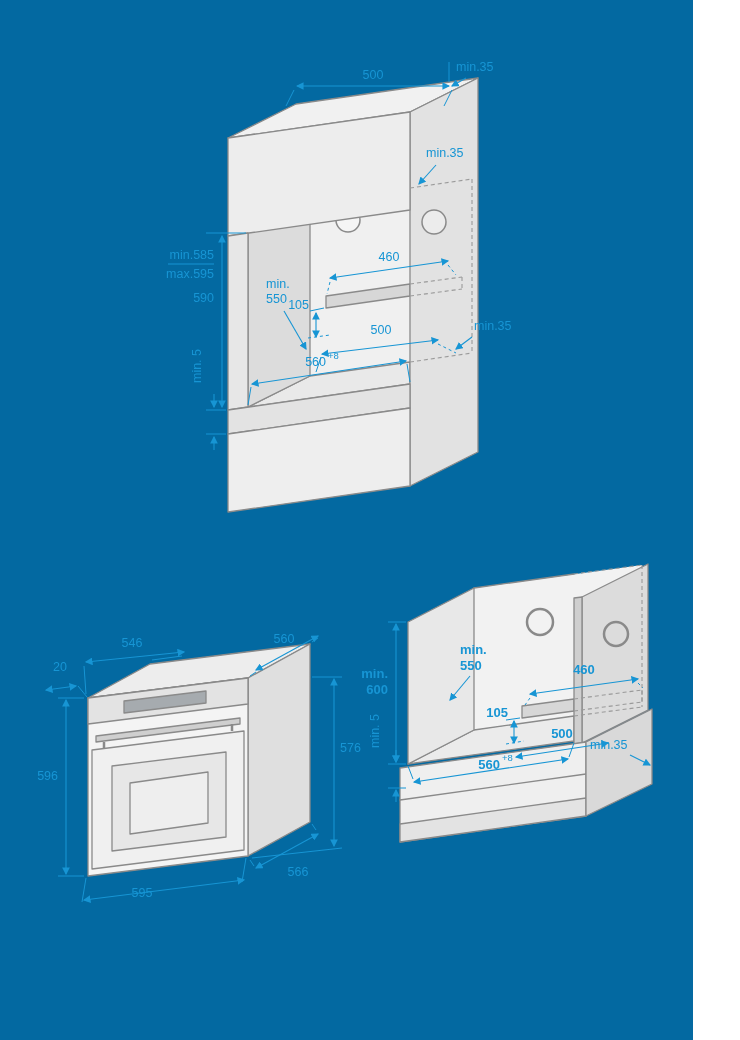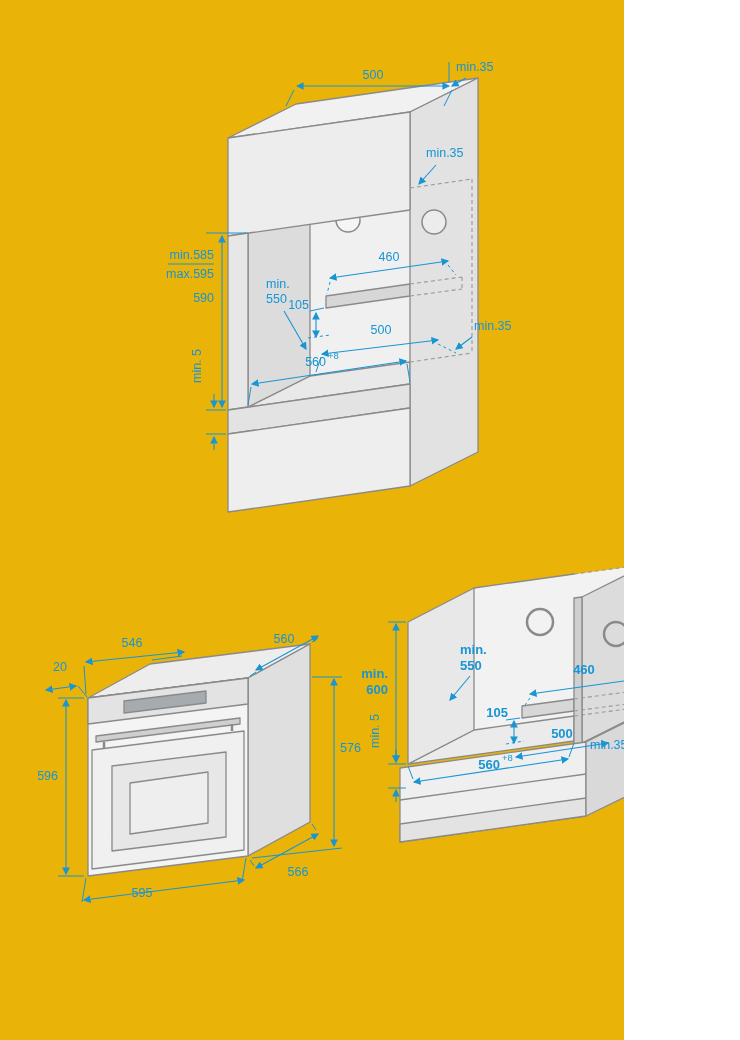--- a/index.html
+++ b/index.html
@@ -1,16 +1,16 @@
 <!DOCTYPE html>
 <html><head>
 <meta charset="utf-8">
 <style>
   html,body{margin:0;padding:0;background:#ffffff;}
-  .page{position:relative;width:624px;height:1040px;background:#eab308;overflow:hidden;}
+  .page{position:relative;width:693px;height:1040px;background:#0369a1;overflow:hidden;}
   svg{font-family:"Liberation Sans",sans-serif;}
   .d  {font:12.5px "Liberation Sans",sans-serif; fill:#1795d4;}
   .db {font:bold 13px "Liberation Sans",sans-serif; fill:#1795d4;}
   .ds {font:9.5px "Liberation Sans",sans-serif; fill:#1795d4;}
   .face{stroke:#8a8a8a;stroke-width:1.3;stroke-linejoin:round;}
   .nostroke{stroke:none;}
   .edge{stroke:#8a8a8a;stroke-width:1.3;fill:none;stroke-linecap:round;}
   .hid{stroke:#9a9a9a;stroke-width:1.1;stroke-dasharray:4 3;fill:none;}
   .dim{stroke:#1795d4;stroke-width:1.1;fill:none;}
   .ext{stroke:#1795d4;stroke-width:1;fill:none;}

